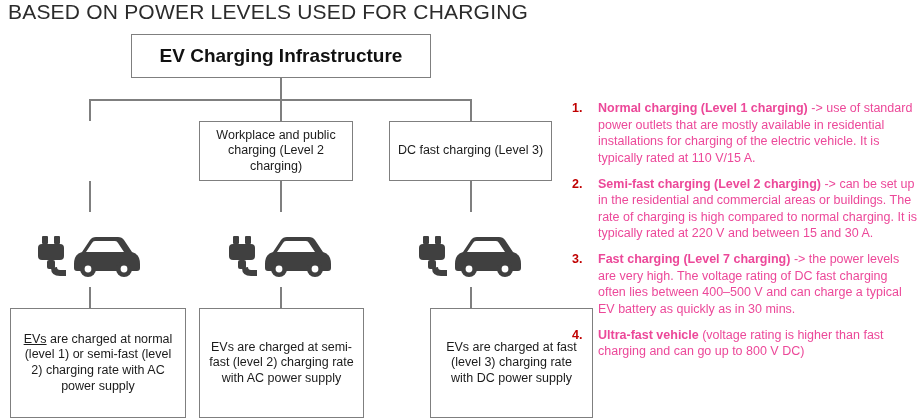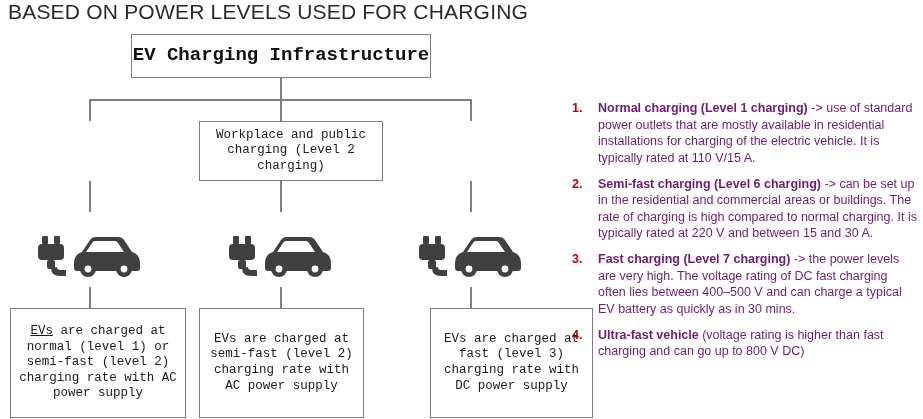--- a/index.html
+++ b/index.html
@@ -32,21 +32,20 @@
     font-weight: 400;
     white-space: nowrap;
   }
   
   .diagram {
     position: absolute;
     left: 0;
     top: 26px;
     width: 560px;
     height: 393px;
-    font-family: Liberation Mono, monospace;
   }
   .node {
     position: absolute;
     box-sizing: border-box;
     border: 1.6px solid #7f7f7f;
     background: #ffffff;
     display: flex;
     align-items: center;
     justify-content: center;
     text-align: center;
@@ -62,21 +61,21 @@
     color: #111111;
   }
   .branch-node {
     top: 95px;
     height: 60px;
     font-size: 12.5px;
     color: #1b1b1b;
     padding: 0 6px;
   }
   .branch-1 { left: 10px;  width: 160px; }
-  .branch-2 { left: 199px; width: 184px; }
+  .branch-2 { left: 199px; width: 154px; }
   .branch-3 { left: 389px; width: 163px; }
 
   .leaf-node {
     top: 282px;
     height: 110px;
     font-size: 12.5px;
     color: #1b1b1b;
     padding: 0 8px;
   }
   .leaf-1 { left: 10px;  width: 176px; }
@@ -126,21 +125,21 @@
     color: #c00000;
     font-weight: bold;
     font-size: 12.5px;
     width: 26px;
     flex: 0 0 26px;
     line-height: 1.33;
   }
   .note-body {
     font-size: 12.5px;
     line-height: 1.33;
-    color: #701a75;
+    color: #ec4899;
   }
   .note-title {
     font-weight: bold;
   }
 </style>
 </head>
 <body>
 
 <div id="page">
 
@@ -153,20 +152,23 @@
     </div>
 
     <div class="line v-line" style="left:280px; top:52px; height:22px;"></div>
     <div class="line h-line" style="left:89px; top:73px; width:382px;"></div>
     <div class="line v-line" style="left:89px;  top:73px; height:22px;"></div>
     <div class="line v-line" style="left:280px; top:73px; height:22px;"></div>
     <div class="line v-line" style="left:470px; top:73px; height:22px;"></div>
 
     <div class="node branch-node branch-2">
       <span>Workplace and public charging (Level 2 charging)</span>
+    </div>
+    <div class="node branch-node branch-3">
+      <span>DC fast charging (Level 3)</span>
     </div>
 
     <div class="line v-line" style="left:89px;  top:155px; height:31px;"></div>
     <div class="line v-line" style="left:280px; top:155px; height:31px;"></div>
     <div class="line v-line" style="left:470px; top:155px; height:31px;"></div>
     <div class="line v-line" style="left:89px;  top:261px; height:21px;"></div>
     <div class="line v-line" style="left:280px; top:261px; height:21px;"></div>
     <div class="line v-line" style="left:470px; top:261px; height:21px;"></div>
 
     <div class="icon-row icon-1">
@@ -245,21 +247,21 @@
 
   <div class="notes">
 
     <div class="note-item">
       <div class="note-num">1.</div>
       <div class="note-body"><span class="note-title">Normal charging (Level 1 charging)</span><span> -&gt; use of standard power outlets that are mostly available in residential installations for charging of the electric vehicle. It is typically rated at 110 V/15 A.</span></div>
     </div>
 
     <div class="note-item">
       <div class="note-num">2.</div>
-      <div class="note-body"><span class="note-title">Semi-fast charging (Level 6 charging)</span><span> -&gt; can be set up in the residential and commercial areas or buildings. The rate of charging is high compared to normal charging. It is typically rated at 220 V and between 15 and 30 A.</span></div>
+      <div class="note-body"><span class="note-title">Semi-fast charging (Level 2 charging)</span><span> -&gt; can be set up in the residential and commercial areas or buildings. The rate of charging is high compared to normal charging. It is typically rated at 220 V and between 15 and 30 A.</span></div>
     </div>
 
     <div class="note-item">
       <div class="note-num">3.</div>
       <div class="note-body"><span class="note-title">Fast charging (Level 7 charging)</span><span> -&gt; the power levels are very high. The voltage rating of DC fast charging often lies between 400–500 V and can charge a typical EV battery as quickly as in 30 mins.</span></div>
     </div>
 
     <div class="note-item">
       <div class="note-num">4.</div>
       <div class="note-body"><span class="note-title">Ultra-fast vehicle</span><span> (voltage rating is higher than fast charging and can go up to 800 V DC)</span></div>

